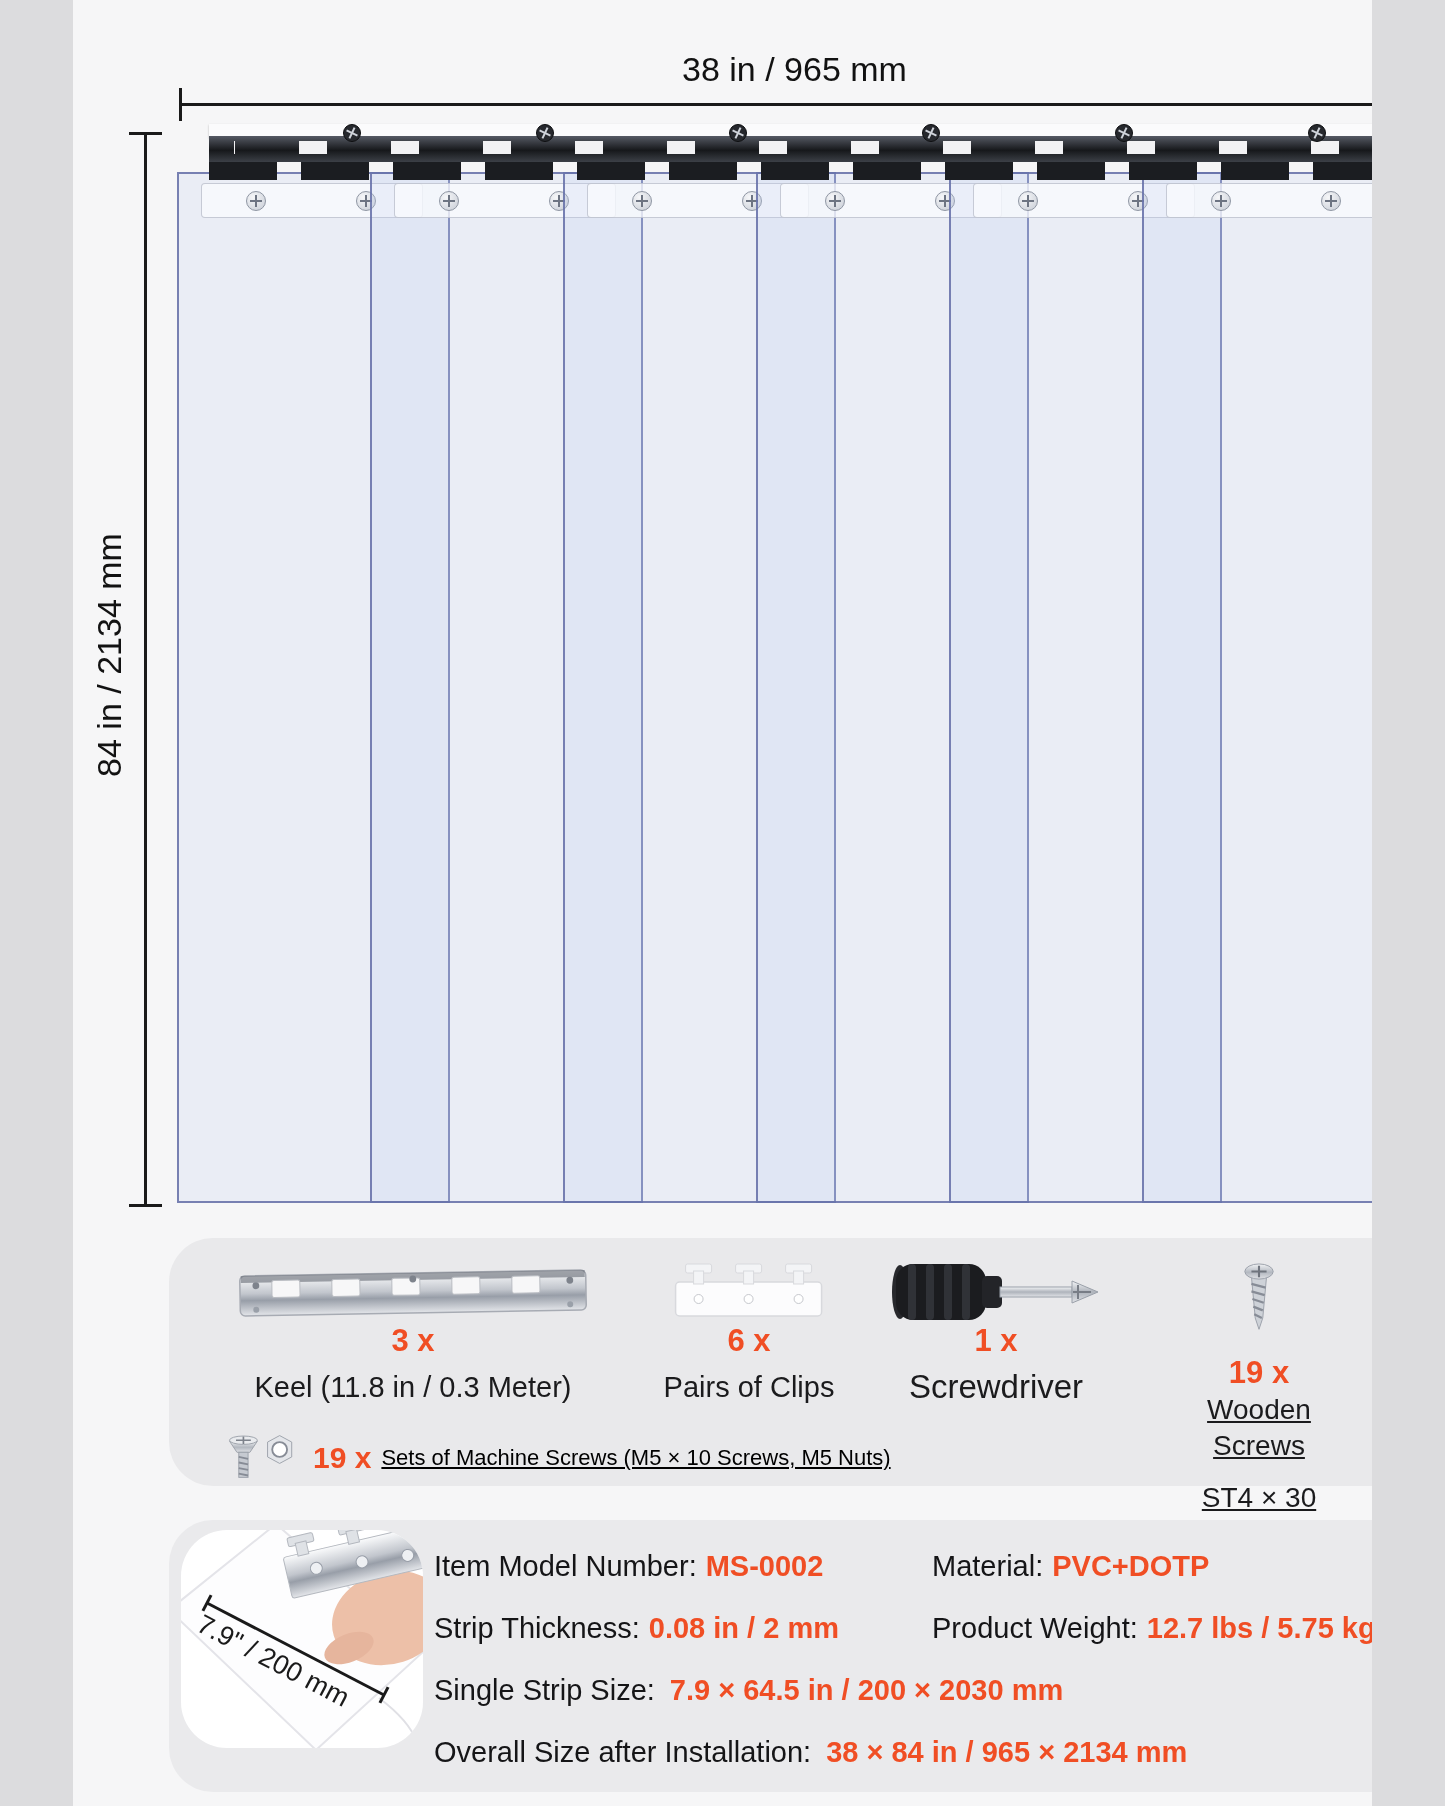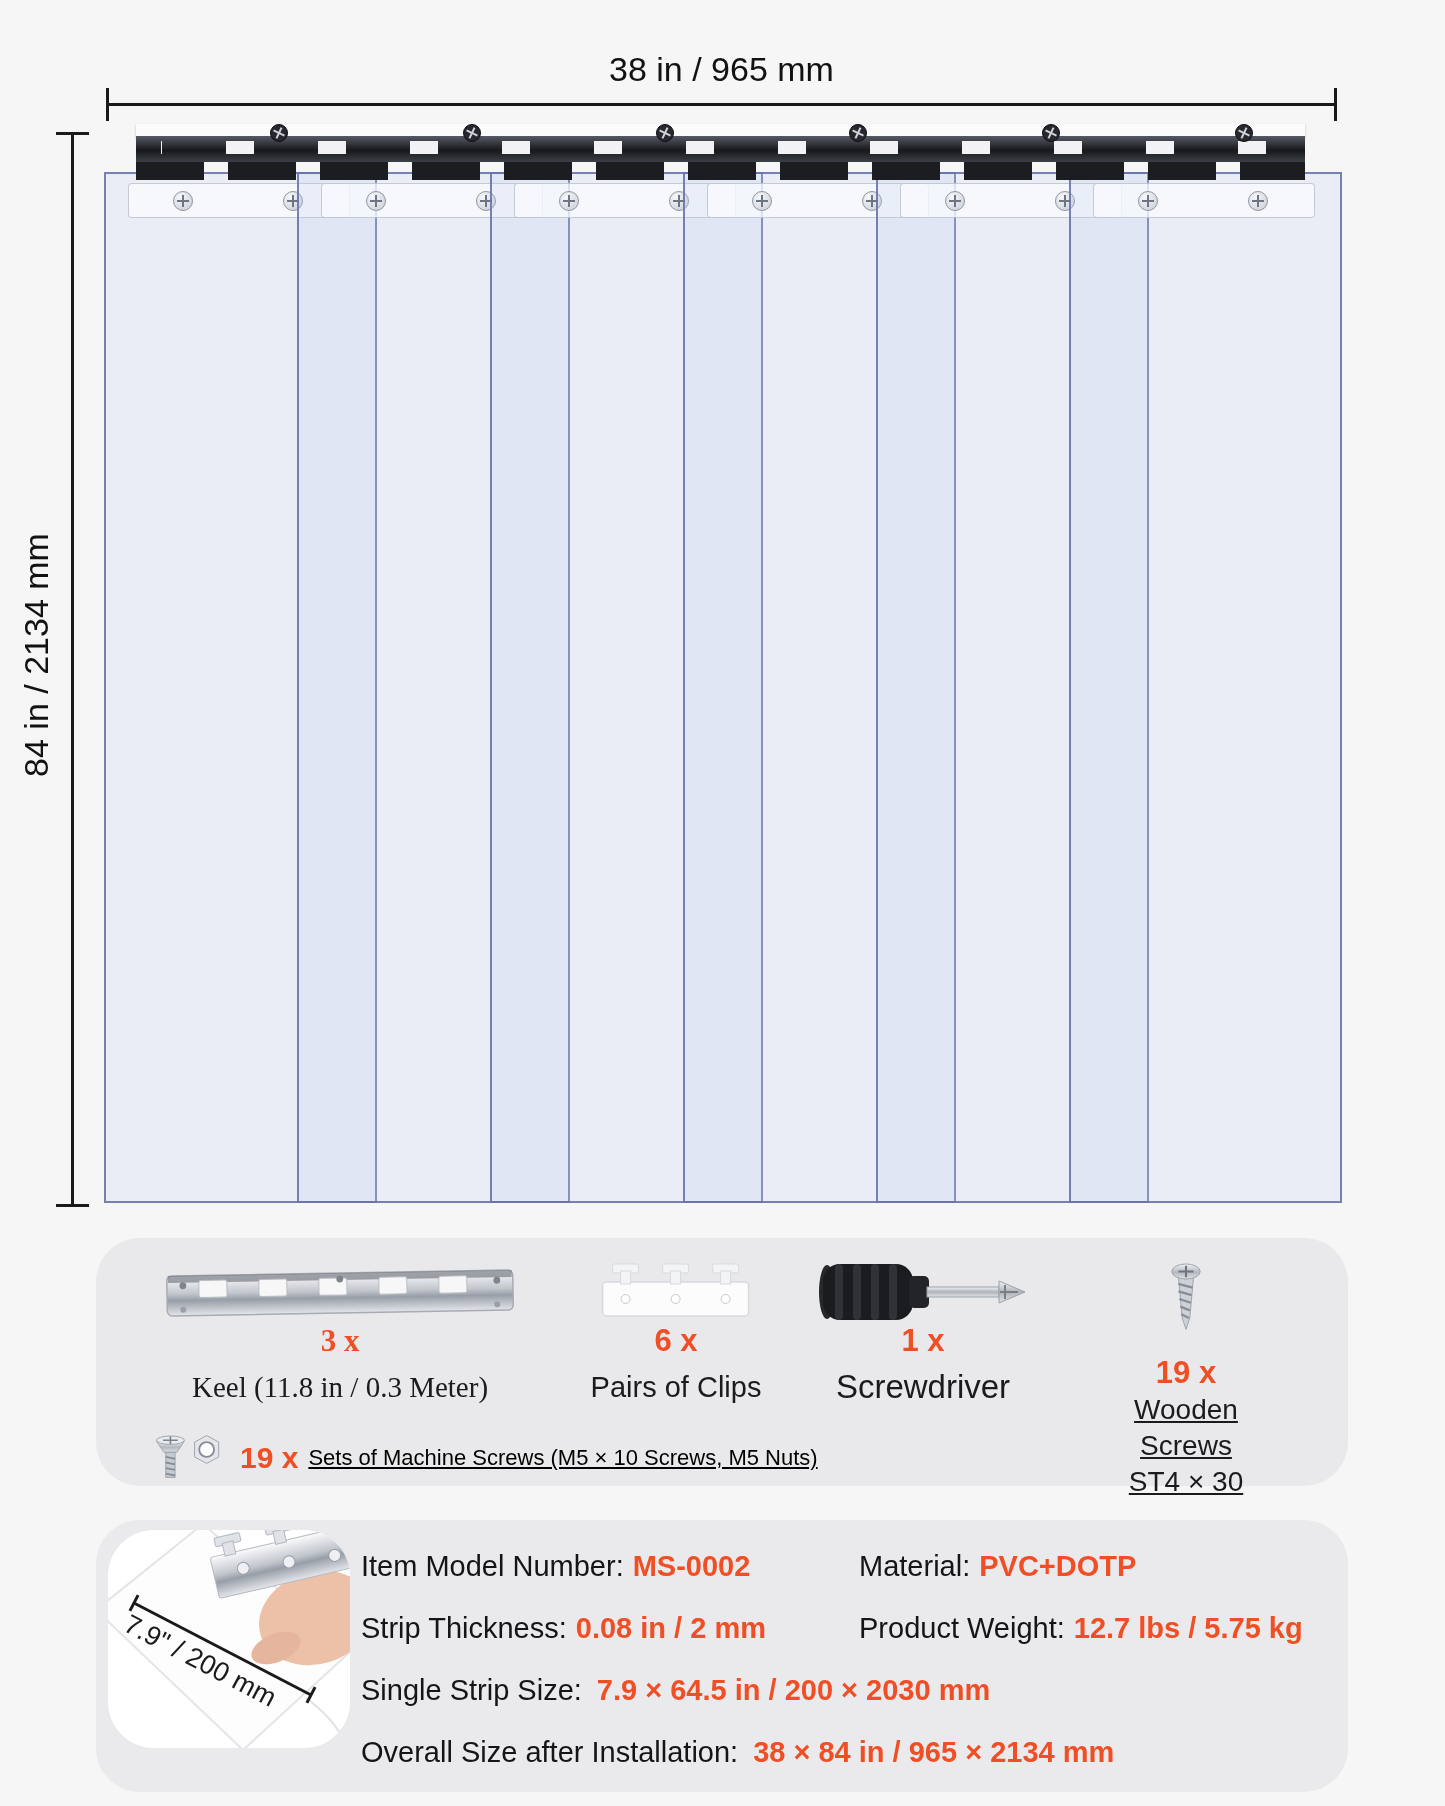--- a/index.html
+++ b/index.html
@@ -1,17 +1,17 @@
 <!DOCTYPE html>
 <html><head>
 <meta charset="utf-8">
 <style>
   html,body{margin:0;padding:0;}
   body{font-family:"Liberation Sans", sans-serif; background:#dcdcde;}
-  #stage{position:relative;width:1445px;height:1806px;margin:0 auto;background:var(--page-bg,#f6f6f7);overflow:hidden;color:#1b1b1d;}
+  #stage{position:relative;width:1299px;height:1806px;margin:0 auto;background:var(--page-bg,#f6f6f7);overflow:hidden;color:#1b1b1d;}
 
   
   .dim-top-label{position:absolute;left:107px;top:50px;width:1229px;text-align:center;font-size:34px;color:#121212;}
   .dim-top{position:absolute;left:107px;top:103px;width:1229px;height:3px;background:#1a1a1a;}
   .dim-top::before,.dim-top::after{content:"";position:absolute;top:-15px;width:3px;height:33px;background:#1a1a1a;}
   .dim-top::before{left:-1px;} .dim-top::after{right:-1px;}
   .dim-left{position:absolute;left:71px;top:133px;width:3px;height:1073px;background:#1a1a1a;}
   .dim-left::before,.dim-left::after{content:"";position:absolute;left:-15px;width:33px;height:3px;background:#1a1a1a;}
   .dim-left::before{top:-1px;} .dim-left::after{bottom:-1px;}
   .dim-left-label{position:absolute;left:36px;top:655px;transform:translate(-50%,-50%) rotate(-90deg);font-size:34px;white-space:nowrap;color:#121212;}
@@ -127,21 +127,21 @@
         <div class="rail-screw" style="left: 327px;"></div>
         <div class="rail-screw" style="left: 520px;"></div>
         <div class="rail-screw" style="left: 713px;"></div>
         <div class="rail-screw" style="left: 906px;"></div>
         <div class="rail-screw" style="left: 1099px;"></div>
       </div>
   </div>
 
   <section class="panel" id="parts-panel">
 
-    <div class="part-col" style="left:244px;font-family:Liberation Serif, serif;">
+    <div class="part-col" style="left:244px;">
       <div class="part-icon">
         <svg width="350" height="70" viewBox="0 0 350 70">
           <defs>
               <linearGradient id="met1" x1="0" y1="0" x2="0" y2="1">
             <stop offset="0" stop-color="#fafbfc"></stop>
                 <stop offset="0.45" stop-color="#c2c6cd"></stop>
             <stop offset="0.62" stop-color="#989ea8"></stop>
                 <stop offset="1" stop-color="#e4e6ea"></stop>
           </linearGradient>
             </defs>
@@ -223,21 +223,21 @@
           </linearGradient>
             </defs>
           <path d="M10,14 L26,14 L22,58 L18,70 L14,58 Z" fill="#ced2d8" stroke="#9aa0a9"></path>
           <path d="M10,22 L25,26 M10,30 L24,34 M11,38 L23,42 M12,46 L22,50 M13,54 L21,58" stroke="#878c96" stroke-width="2.4" fill="none"></path>
           <ellipse cx="18" cy="9" rx="15" ry="8" fill="url(#met3)" stroke="#9aa0a9"></ellipse>
           <path d="M18,3 L18,15 M10,9 L26,9" stroke="#6f747d" stroke-width="2.2" fill="none"></path>
         </svg>
       </div>
       <div class="part-qty">19 x</div>
       <div class="part-label">Wooden Screws</div>
-      <div class="part-label" style="margin-top:0;">ST4 × 30</div>
+      <div class="part-label" style="margin-top:16px;">ST4 × 30</div>
     </div>
 
     <div class="machine-row">
       <span>
         <svg width="78" height="52" viewBox="0 0 78 56">
           <defs>
               <linearGradient id="met4" x1="0" y1="0" x2="0" y2="1">
             <stop offset="0" stop-color="#f2f3f5"></stop>
                 <stop offset="0.55" stop-color="#b3b8c0"></stop>
             <stop offset="1" stop-color="#dfe1e5"></stop>

